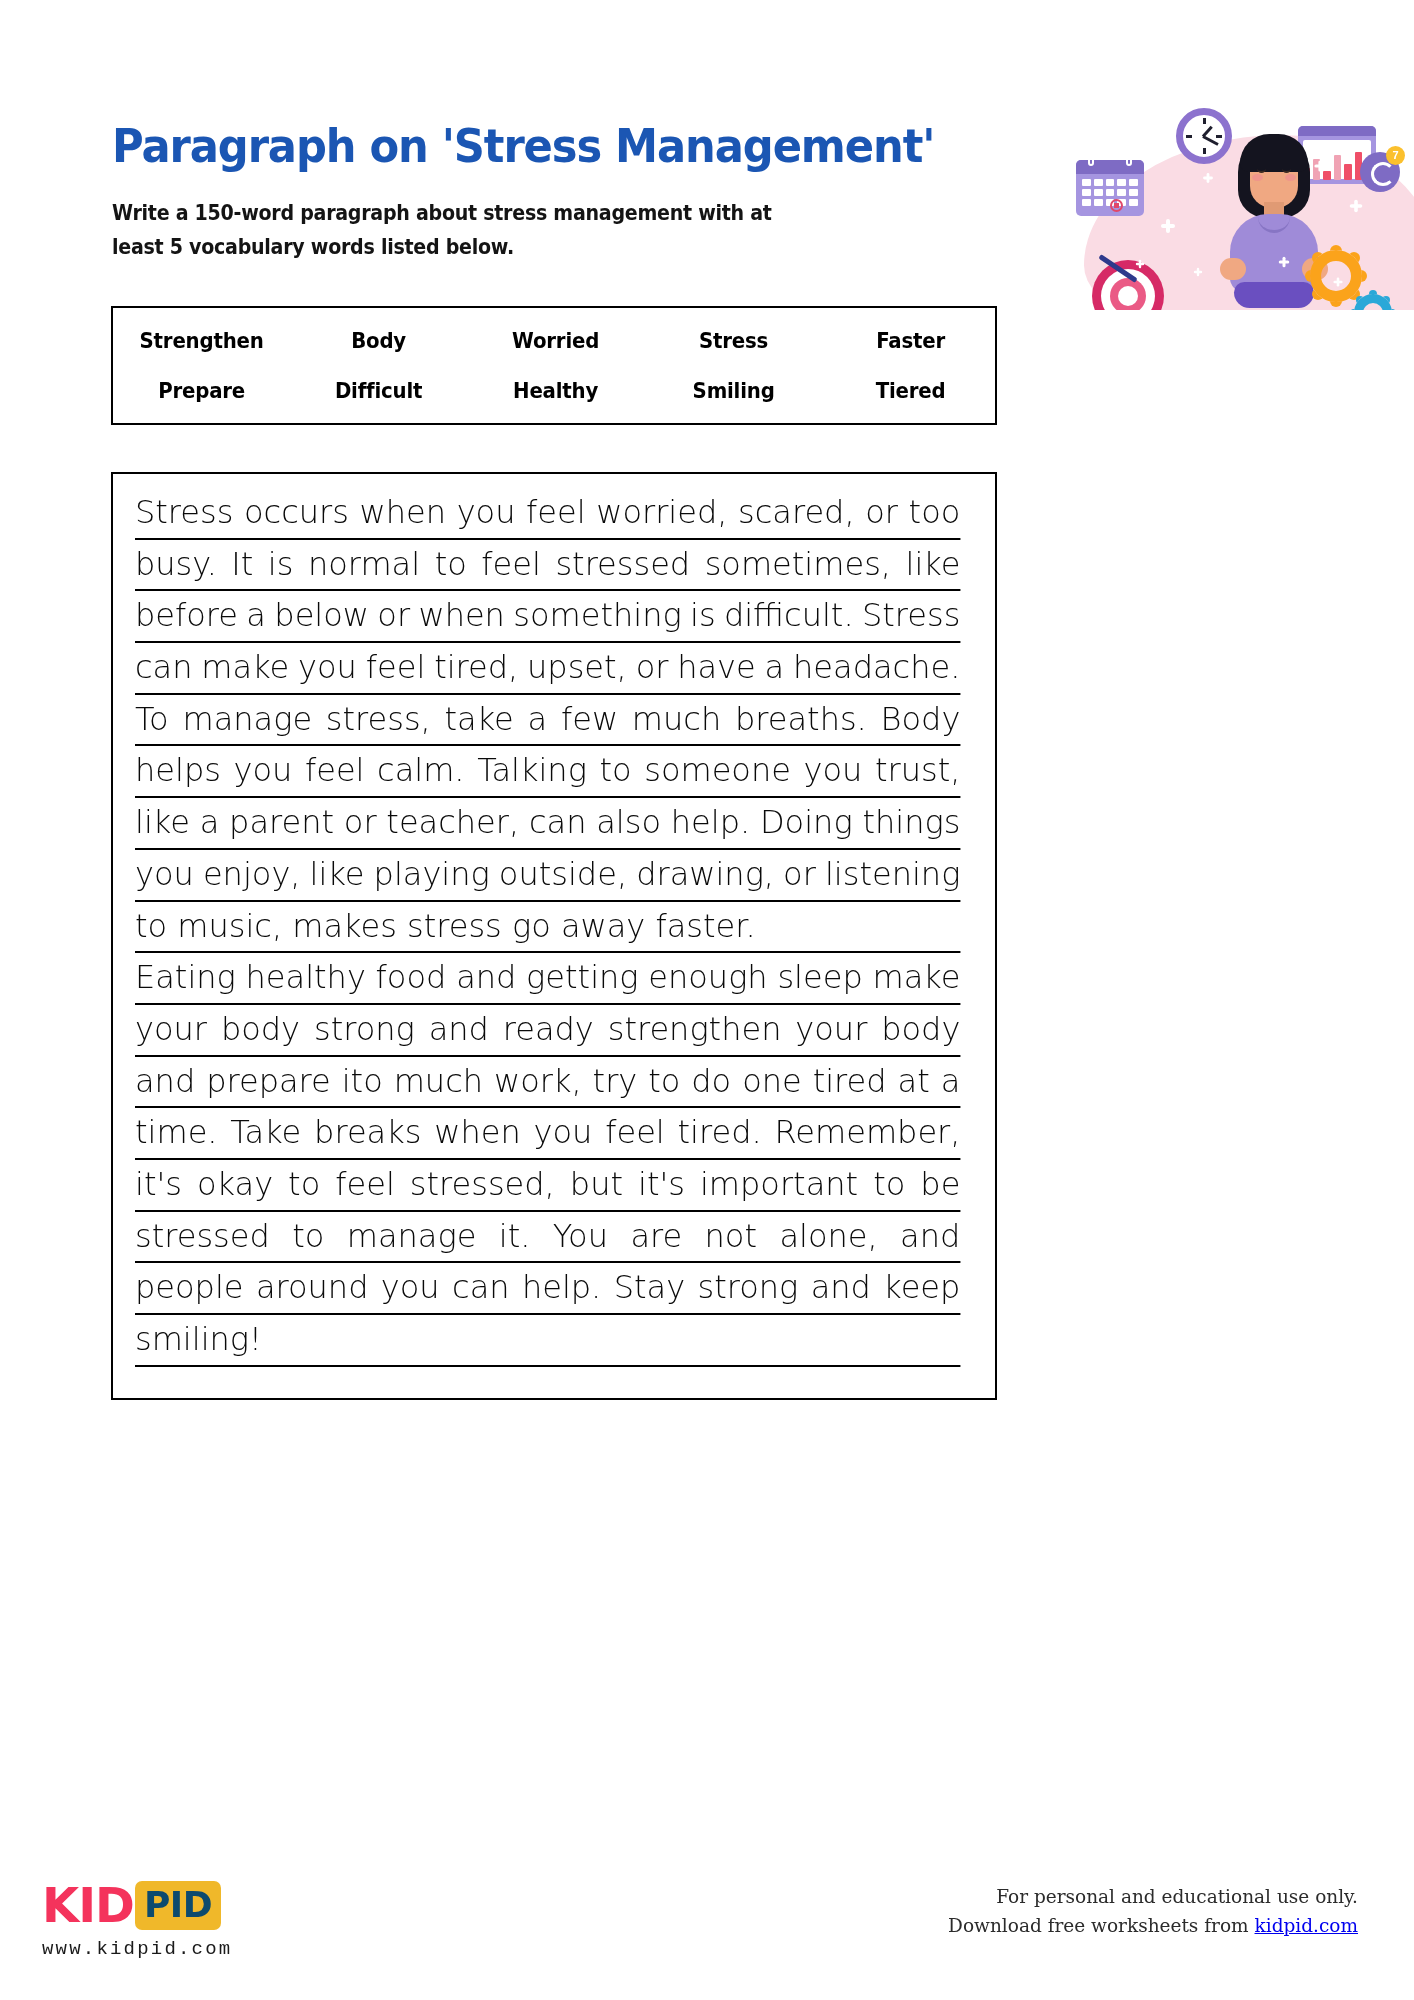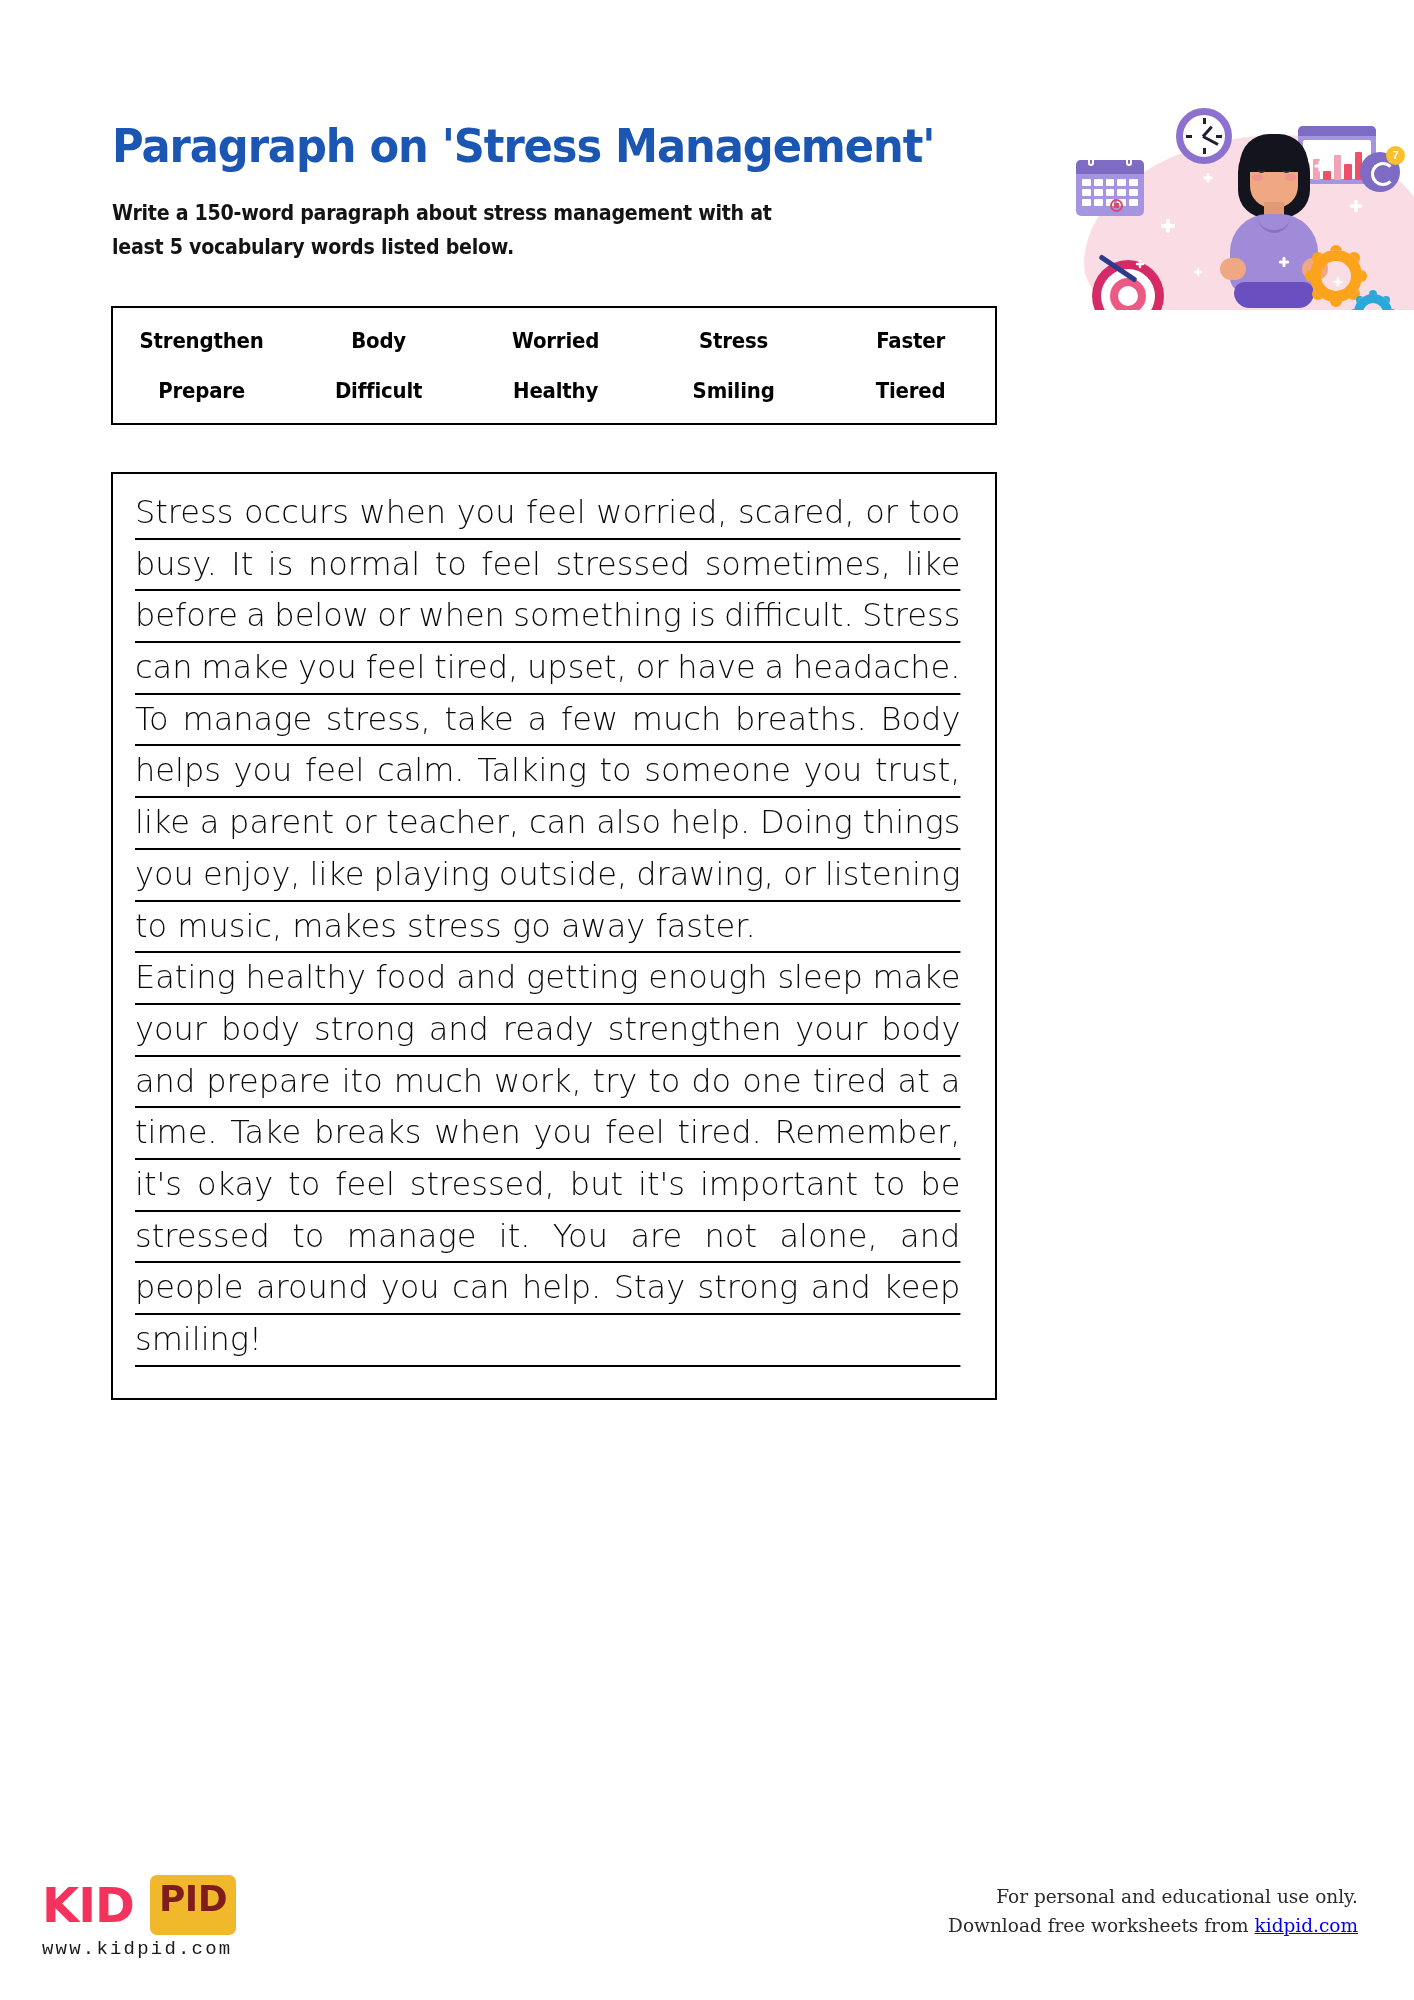--- a/index.html
+++ b/index.html
@@ -469,25 +469,25 @@
     font-family: "DejaVu Sans", sans-serif;
     font-weight: bold;
     font-size: 48px;
     color: #f4335c;
     letter-spacing: -1px;
   }
   #logo .pid {
     font-family: "DejaVu Sans", sans-serif;
     font-weight: bold;
     font-size: 36px;
-    color: #7f1d1d;
+    color: #0c4a6e;
     background: #f0b82a;
     border-radius: 7px;
-    padding: 3px 9px 16px 9px;
-    margin-left: 16px;
+    padding: 3px 9px 5px 9px;
+    margin-left: 1px;
     letter-spacing: -0.5px;
   }
   #logo-url {
     position: absolute;
     left: 42px;
     top: 78px;
     font-family: Liberation Mono, monospace;
     font-size: 19px;
     letter-spacing: 2.2px;
     color: #1a1a1a;

